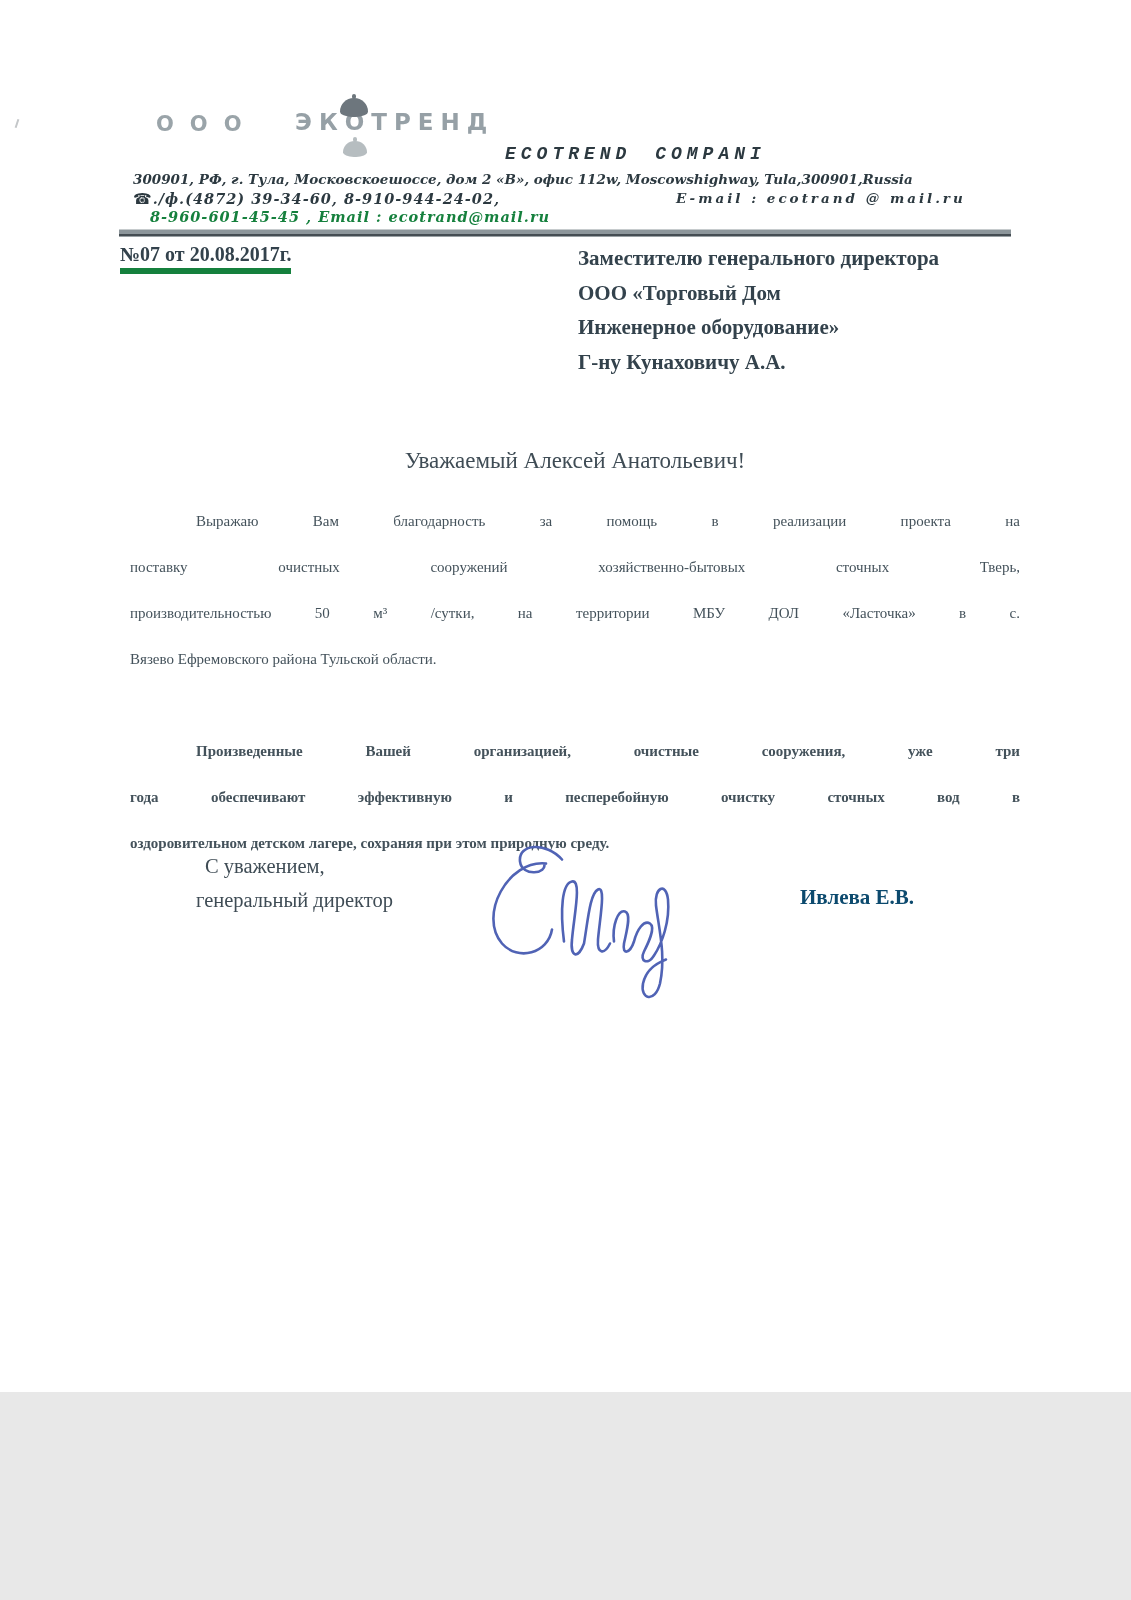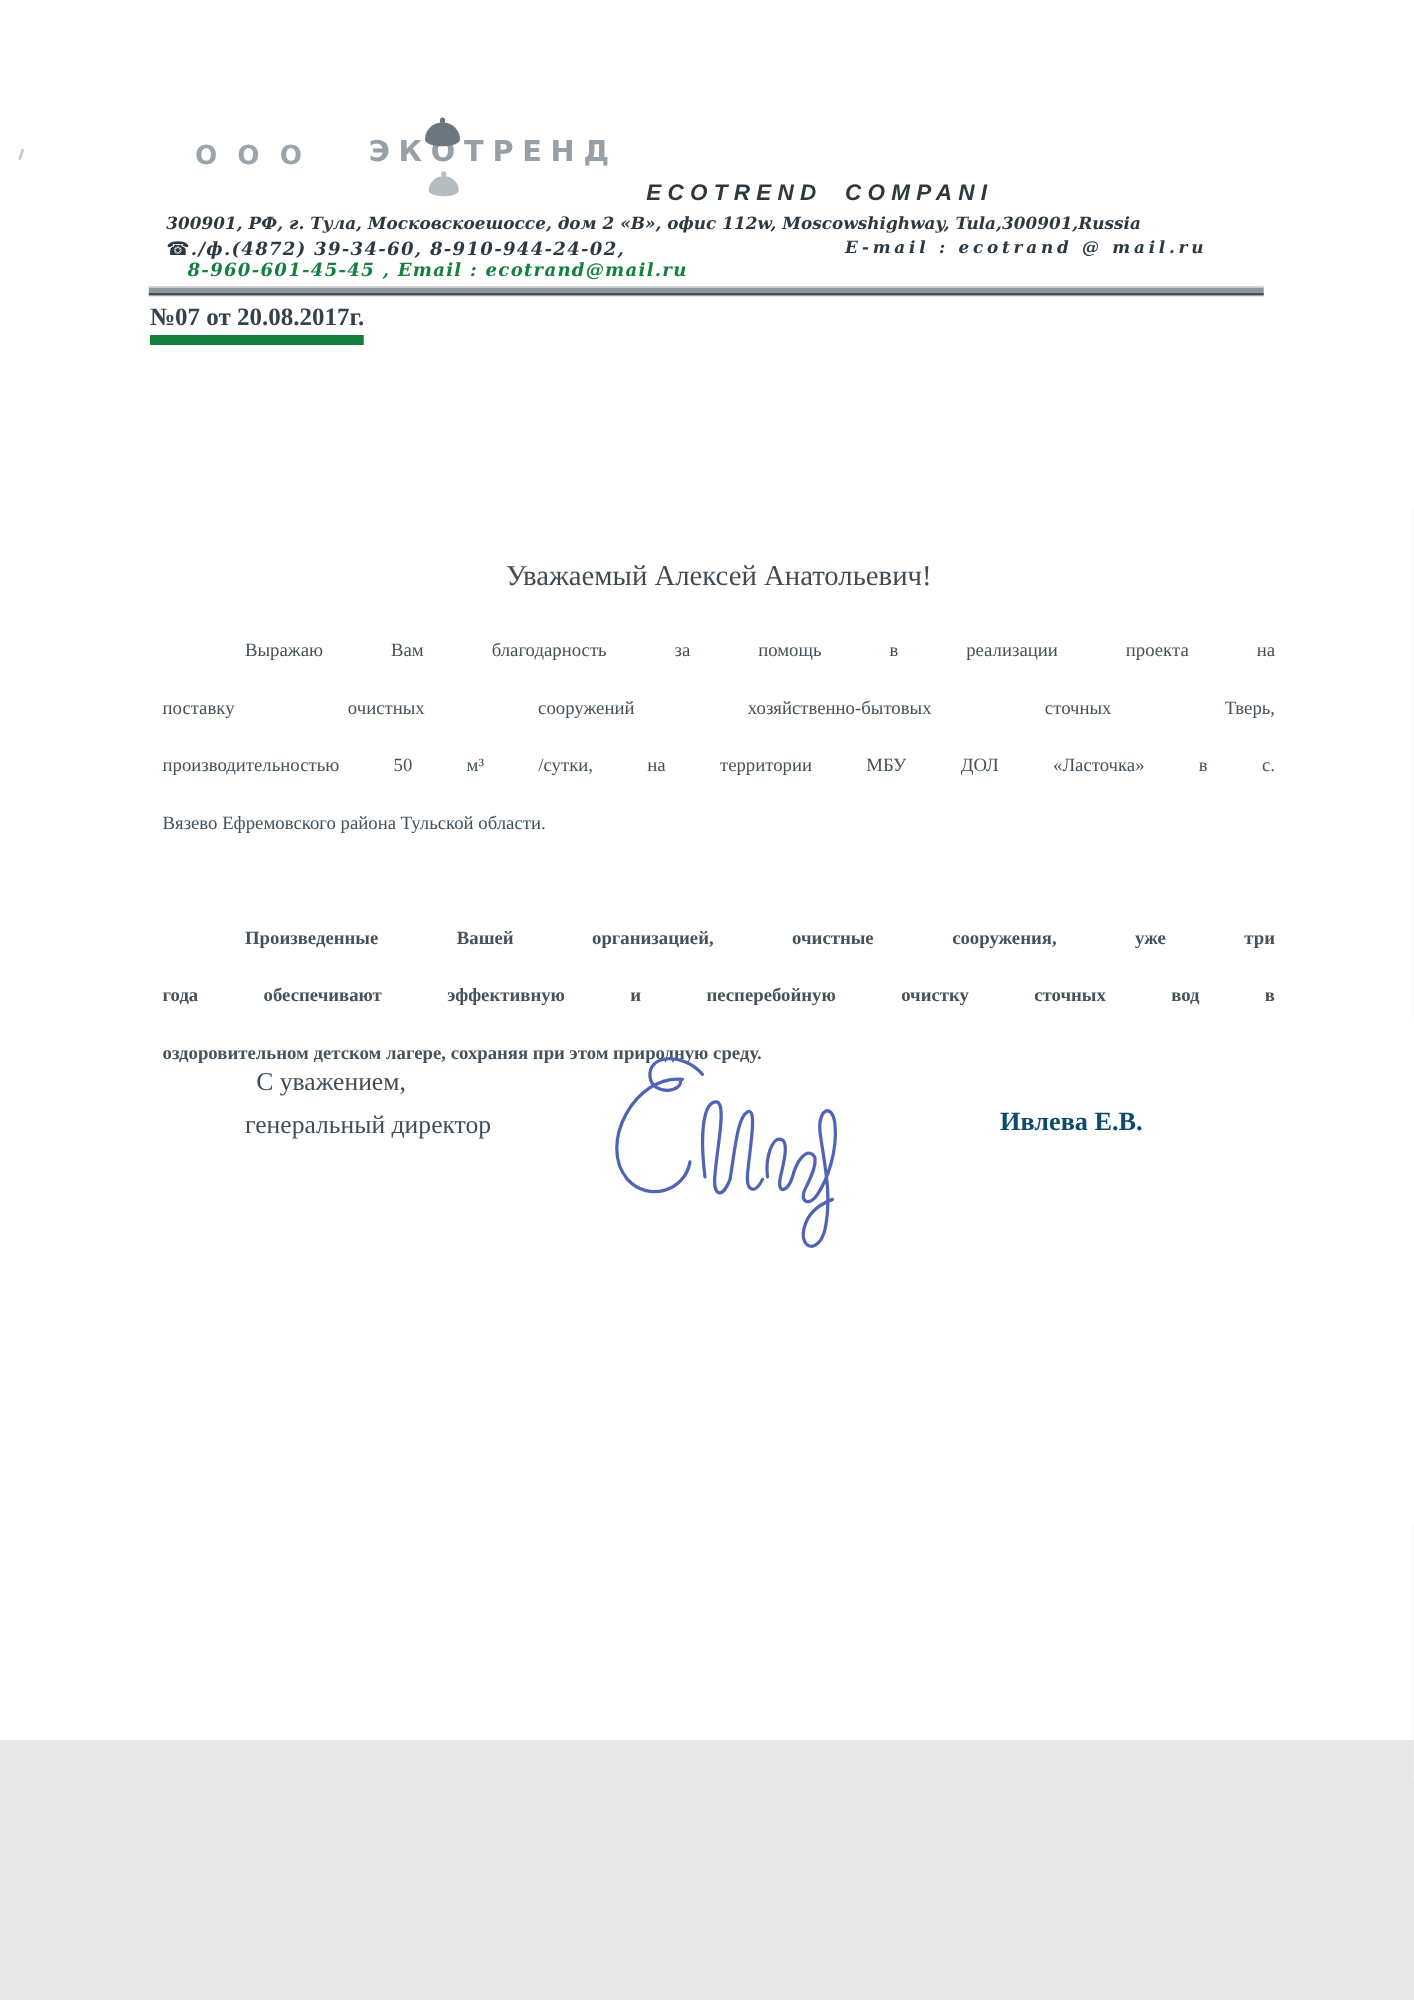--- a/index.html
+++ b/index.html
@@ -27,23 +27,23 @@
     font-size:23px;letter-spacing:7px;color:#96a0a6;font-weight:600;
   }
   .acorn{position:absolute;border-radius:50% 50% 46% 46% / 72% 72% 30% 30%;}
   .acorn::before{content:"";position:absolute;left:50%;top:-4px;width:4px;height:5px;margin-left:-2px;background:inherit;border-radius:2px;}
   .acorn-top{left:340px;top:98px;width:28px;height:19px;background:#6d767d;}
   .acorn-bottom{left:343px;top:141px;width:24px;height:16px;background:#b6bdc0;}
 
   
   .company-name{
     position:absolute;left:505px;top:144px;
-    font-family:Liberation Sans, sans-serif;
+    font-family:Liberation Mono, monospace;
     font-style:italic;font-weight:bold;
-    font-size:18px;letter-spacing:5px;word-spacing:8px;color:#2c3940;margin-left:12px;
+    font-size:18px;letter-spacing:5px;word-spacing:8px;color:#2c3940;
   }
   .head-addr{
     position:absolute;left:133px;top:171px;width:900px;
     font-family:"DejaVu Serif", serif;
     font-style:italic;font-weight:bold;font-size:13.5px;color:#2c3940;
   }
   .head-phone{
     position:absolute;left:133px;top:190px;
     font-family:"DejaVu Serif", serif;
     font-style:italic;font-weight:bold;font-size:14.5px;letter-spacing:1px;color:#2c3940;
@@ -61,21 +61,21 @@
   }
   .head-rule{
     position:absolute;left:119px;top:229px;width:892px;height:8px;
     background:linear-gradient(#c6cbcd 0 1px,#8d969b 1px 5px,#454d53 5px 7px,#9aa1a5 7px 8px);
   }
 
   
   .ref-number{
     position:absolute;left:120px;top:243px;
     font-size:20px;font-weight:bold;color:#33424c;
-    border-bottom:8px solid #15803d;padding-bottom:2px;
+    border-bottom:6px solid #15803d;padding-bottom:2px;
   }
   .recipient{
     position:absolute;left:578px;top:241px;width:450px;
     font-size:21px;font-weight:bold;color:#33424c;line-height:34.5px;
   }
 
   
   .salutation{
     position:absolute;left:130px;top:448px;width:890px;
     text-align:center;font-size:23px;color:#3f4c55;
@@ -106,20 +106,26 @@
   <div class="acorn acorn-bottom"></div>
 
   <div class="company-name">ECOTREND COMPANI</div>
   <div class="head-addr">300901, РФ, г. Тула, Московскоешоссе, дом 2 «В», офис 112w, Moscowshighway, Tula,300901,Russia</div>
   <div class="head-phone"><span class="phone-glyph">☎</span><span>./ф.(4872) 39-34-60,  8-910-944-24-02,</span></div>
   <div class="head-email-right">E-mail : ecotrand @ mail.ru</div>
   <div class="head-phone2">8-960-601-45-45 , Email : ecotrand@mail.ru</div>
   <div class="head-rule"></div>
 
   <div class="ref-number">№07 от 20.08.2017г.</div>
+  <div class="recipient">
+    <div>Заместителю генерального директора</div>
+    <div>ООО «Торговый Дом</div>
+    <div>Инженерное оборудование»</div>
+    <div>Г-ну Кунаховичу А.А.</div>
+  </div>
 
   <div class="salutation">Уважаемый Алексей Анатольевич!</div>
 
   <div class="bodyblock para1">
     <div class="jline indent">Выражаю Вам благодарность за помощь в реализации проекта на</div>
     <div class="jline">поставку очистных сооружений хозяйственно-бытовых сточных Тверь,</div>
     <div class="jline">производительностью 50 м³ /сутки, на территории МБУ ДОЛ «Ласточка» в с.</div>
     <div class="lline">Вязево Ефремовского района Тульской области.</div>
   </div>
 

